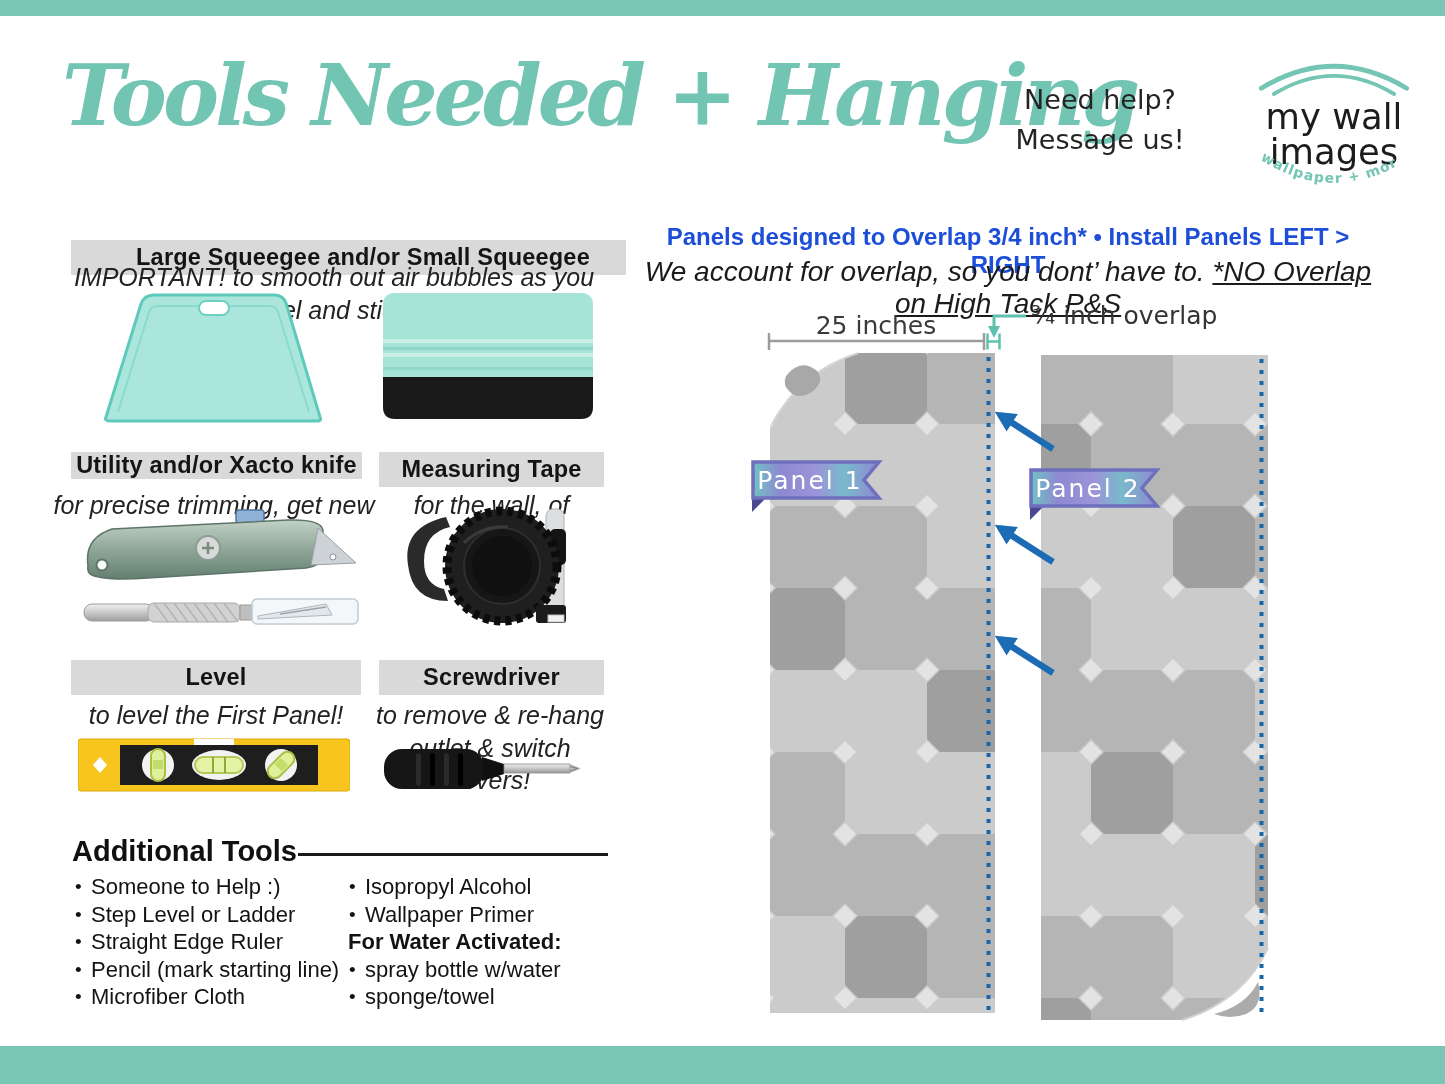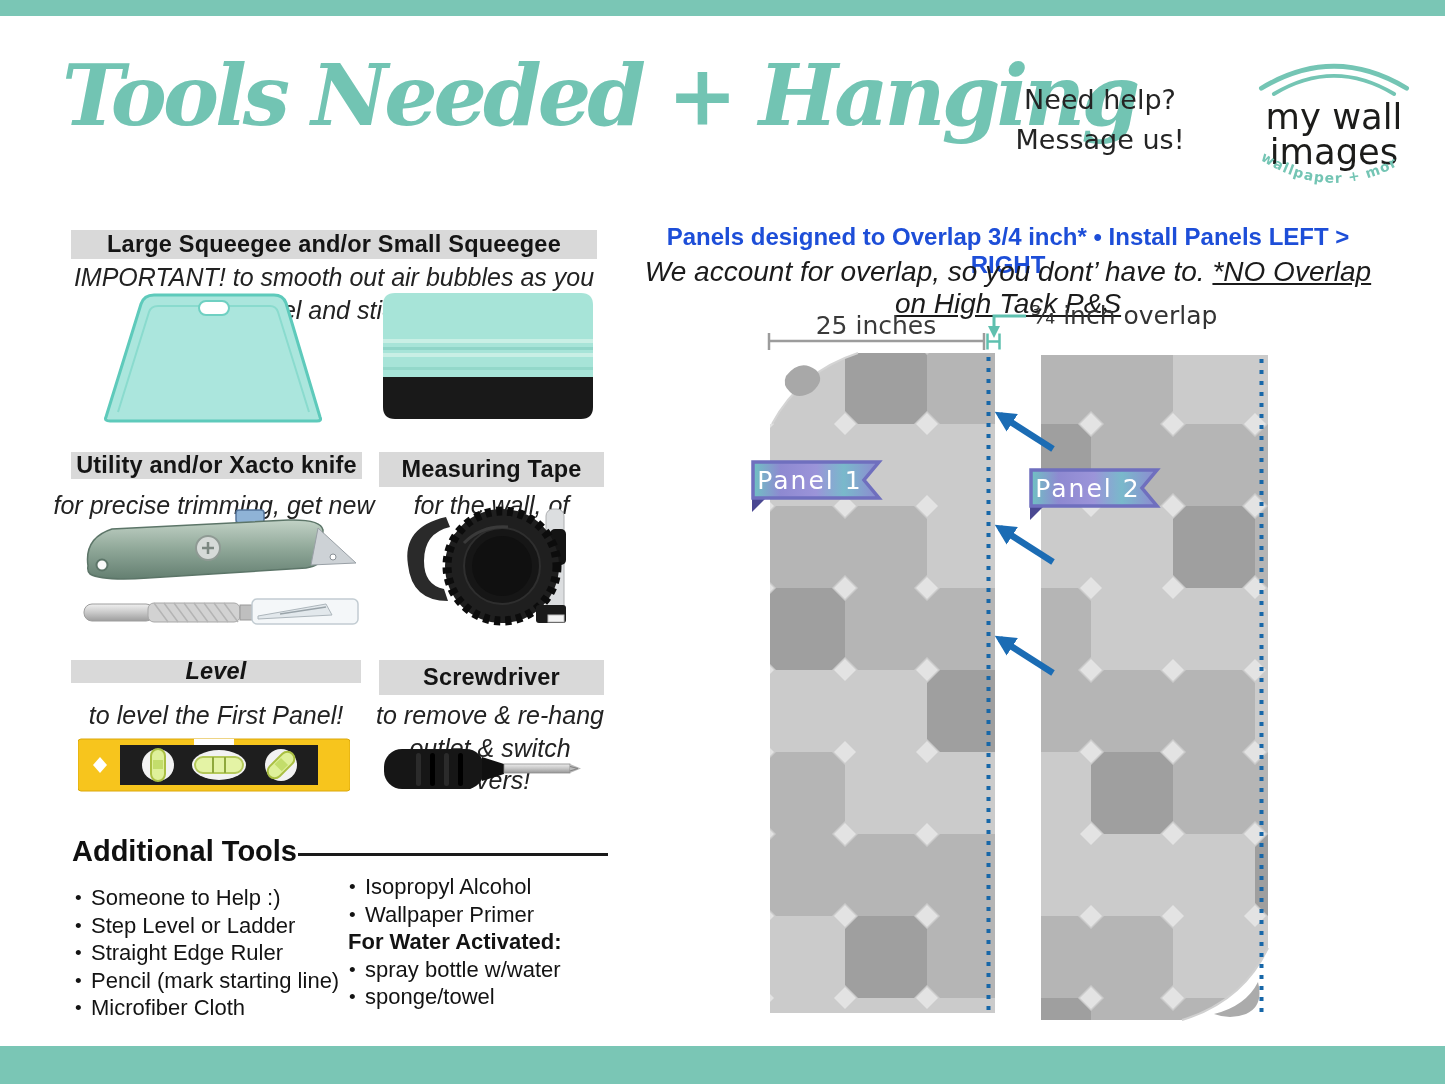--- a/index.html
+++ b/index.html
@@ -13,38 +13,38 @@
   
   #page-title{position:absolute;left:62px;top:46px;width:890px;white-space:nowrap;
     font-family:"DejaVu Serif", serif;font-style:italic;font-weight:700;font-size:84px;
     letter-spacing:-4px;color:#72c4b3;line-height:1.2;}
   #help-text{position:absolute;left:1000px;top:80px;width:200px;text-align:center;
     font-family:"DejaVu Sans", sans-serif;font-size:27px;line-height:40px;color:#242424;}
 
   
   .h-bar{position:absolute;background:#d9d9d9;display:flex;align-items:center;justify-content:center;
     font-weight:700;font-size:23.5px;color:#141414;letter-spacing:.2px;}
-  #bar-squeegee{left:71px;top:230px;width:526px;height:29px;}
+  #bar-squeegee{left:71px;top:240px;width:526px;height:35px;padding-left:29px;}
   #bar-knife{left:71px;top:452px;width:291px;height:27px;}
   #bar-tape{left:379px;top:452px;width:225px;height:35px;}
-  #bar-level{left:71px;top:660px;width:290px;height:23px;font-style:italic;}
+  #bar-level{left:71px;top:660px;width:290px;height:35px;}
   #bar-screw{left:379px;top:660px;width:225px;height:35px;}
 
   .cap{position:absolute;font-style:italic;font-size:25px;color:#222;text-align:center;line-height:1.3;}
   #cap-squeegee{left:66px;top:261px;width:536px;}
   #cap-knife{left:52px;top:489px;width:324px;}
   #cap-tape{left:379px;top:489px;width:225px;}
   #cap-level{left:71px;top:699px;width:290px;}
   #cap-screw{left:372px;top:699px;width:236px;text-align:center;}
 
   
   #addl-title{position:absolute;left:72px;top:835px;font-size:29px;font-weight:700;color:#101010;}
   #addl-rule{position:absolute;left:298px;top:853px;width:310px;height:0;border-top:3px solid #1a1a1a;}
   ul.addl{position:absolute;margin:0;padding:0;list-style:none;font-size:22px;line-height:27.5px;color:#131313;}
-  #addl-col1{left:74px;top:873px;width:272px;margin-top:11px;}
+  #addl-col1{left:74px;top:873px;width:272px;}
   #addl-col2{left:348px;top:873px;width:262px;}
   ul.addl li{position:relative;padding-left:17px;}
   ul.addl li.b::before{content:"•";position:absolute;left:1px;top:0;font-size:19px;}
   ul.addl li.head{padding-left:0;font-weight:700;}
 
   
   #panels-headline{position:absolute;left:640px;top:223px;width:736px;text-align:center;
     font-size:24px;font-weight:700;color:#1d4ed8;}
   #panels-subline{position:absolute;left:640px;top:256px;width:736px;text-align:center;
     font-size:28px;font-style:italic;color:#1b1b1b;}

